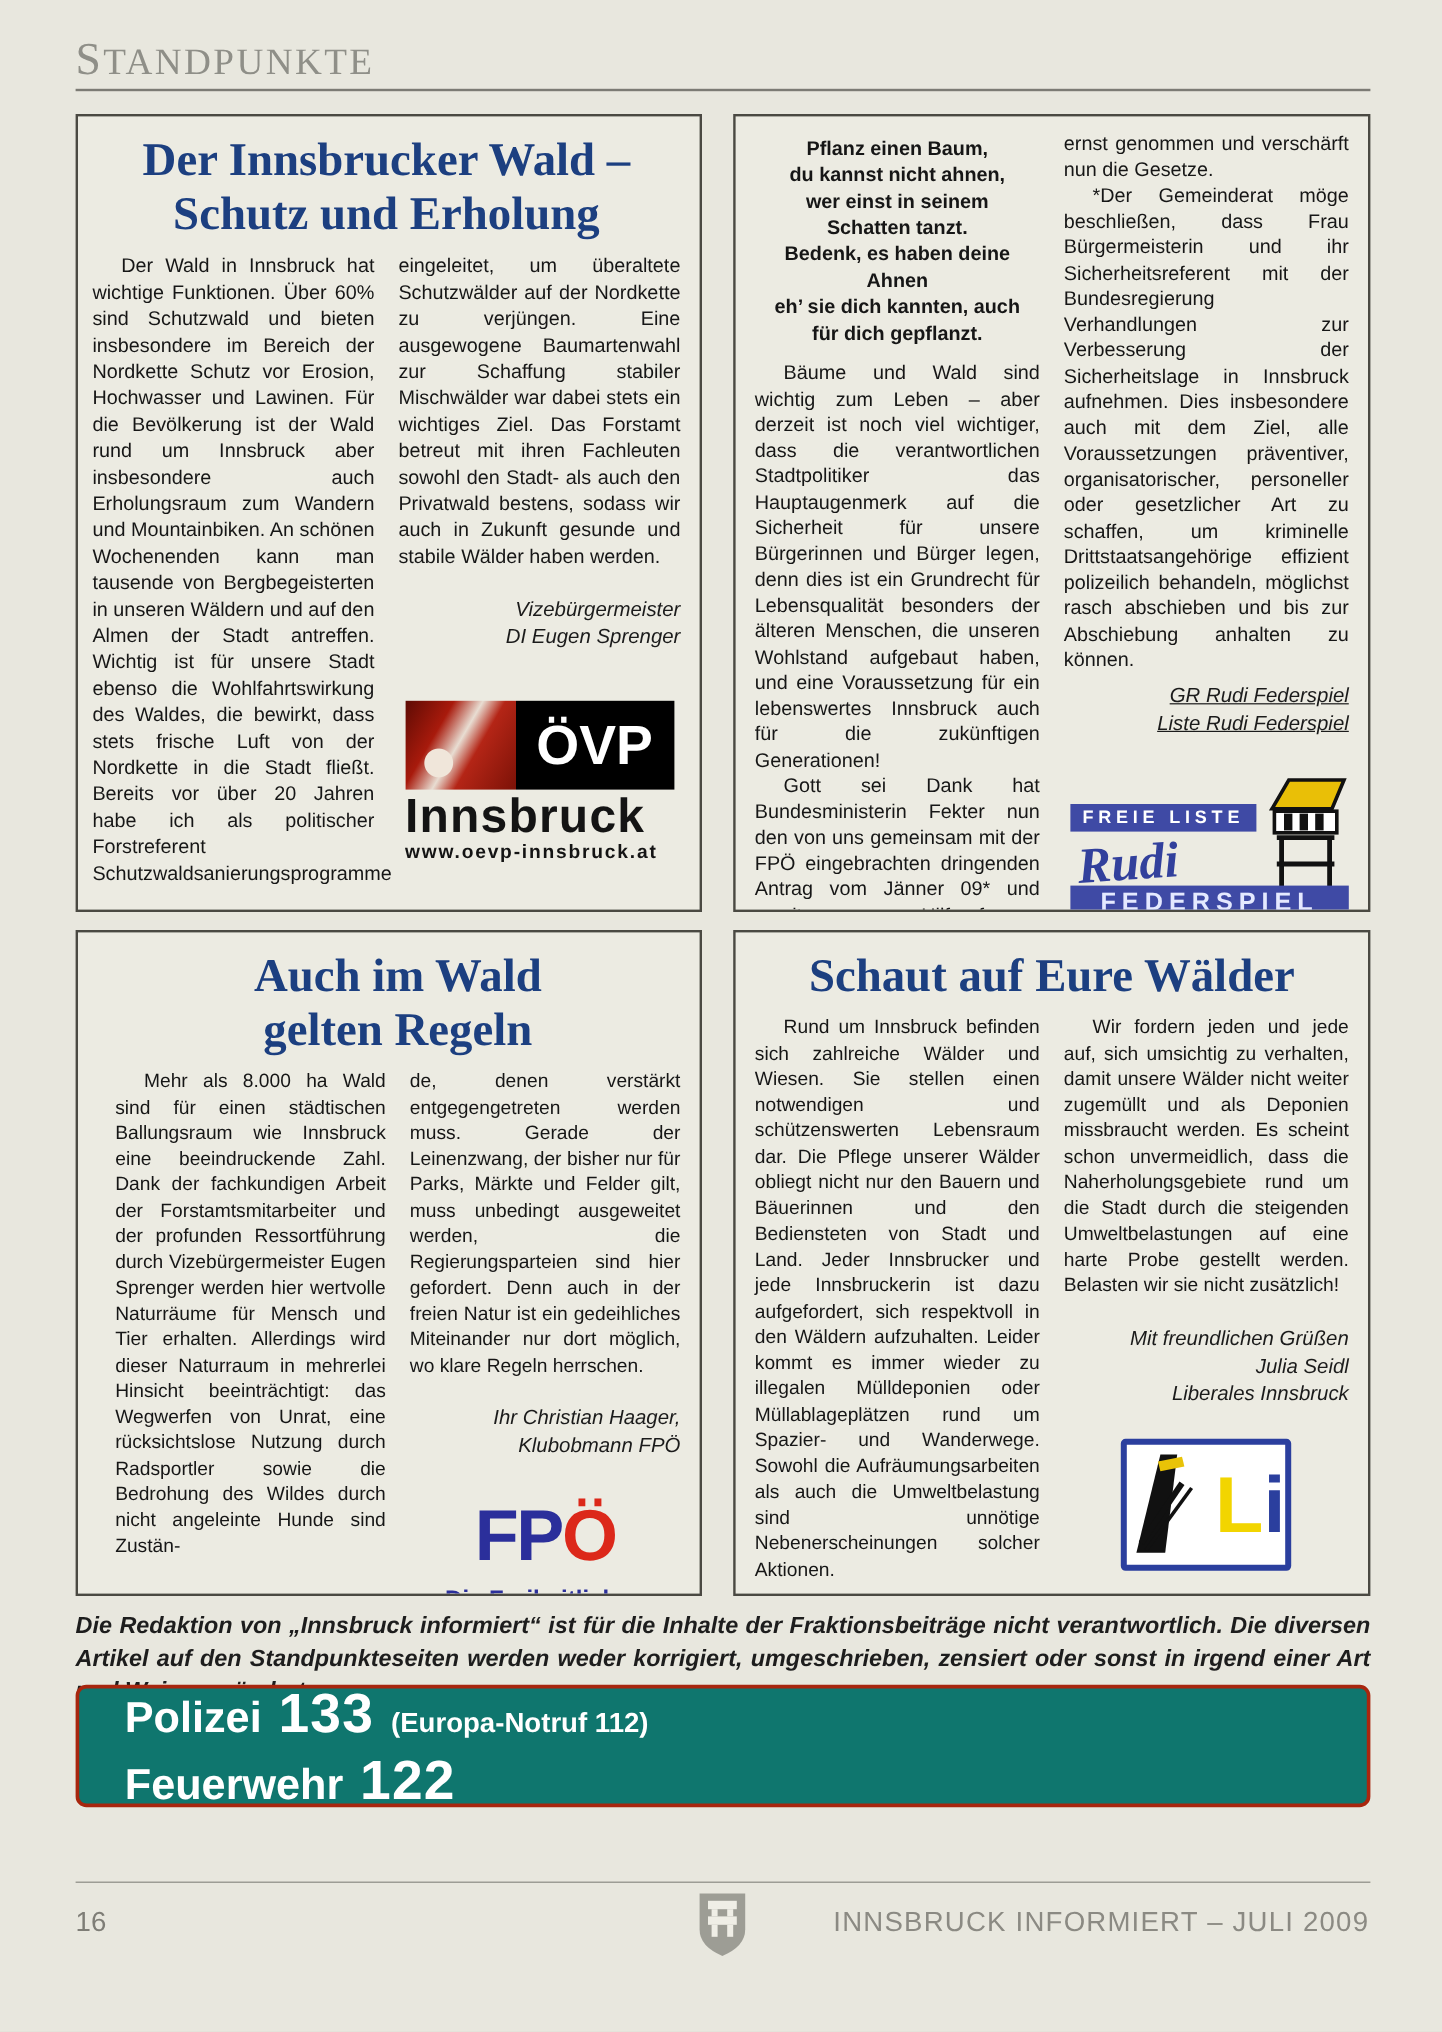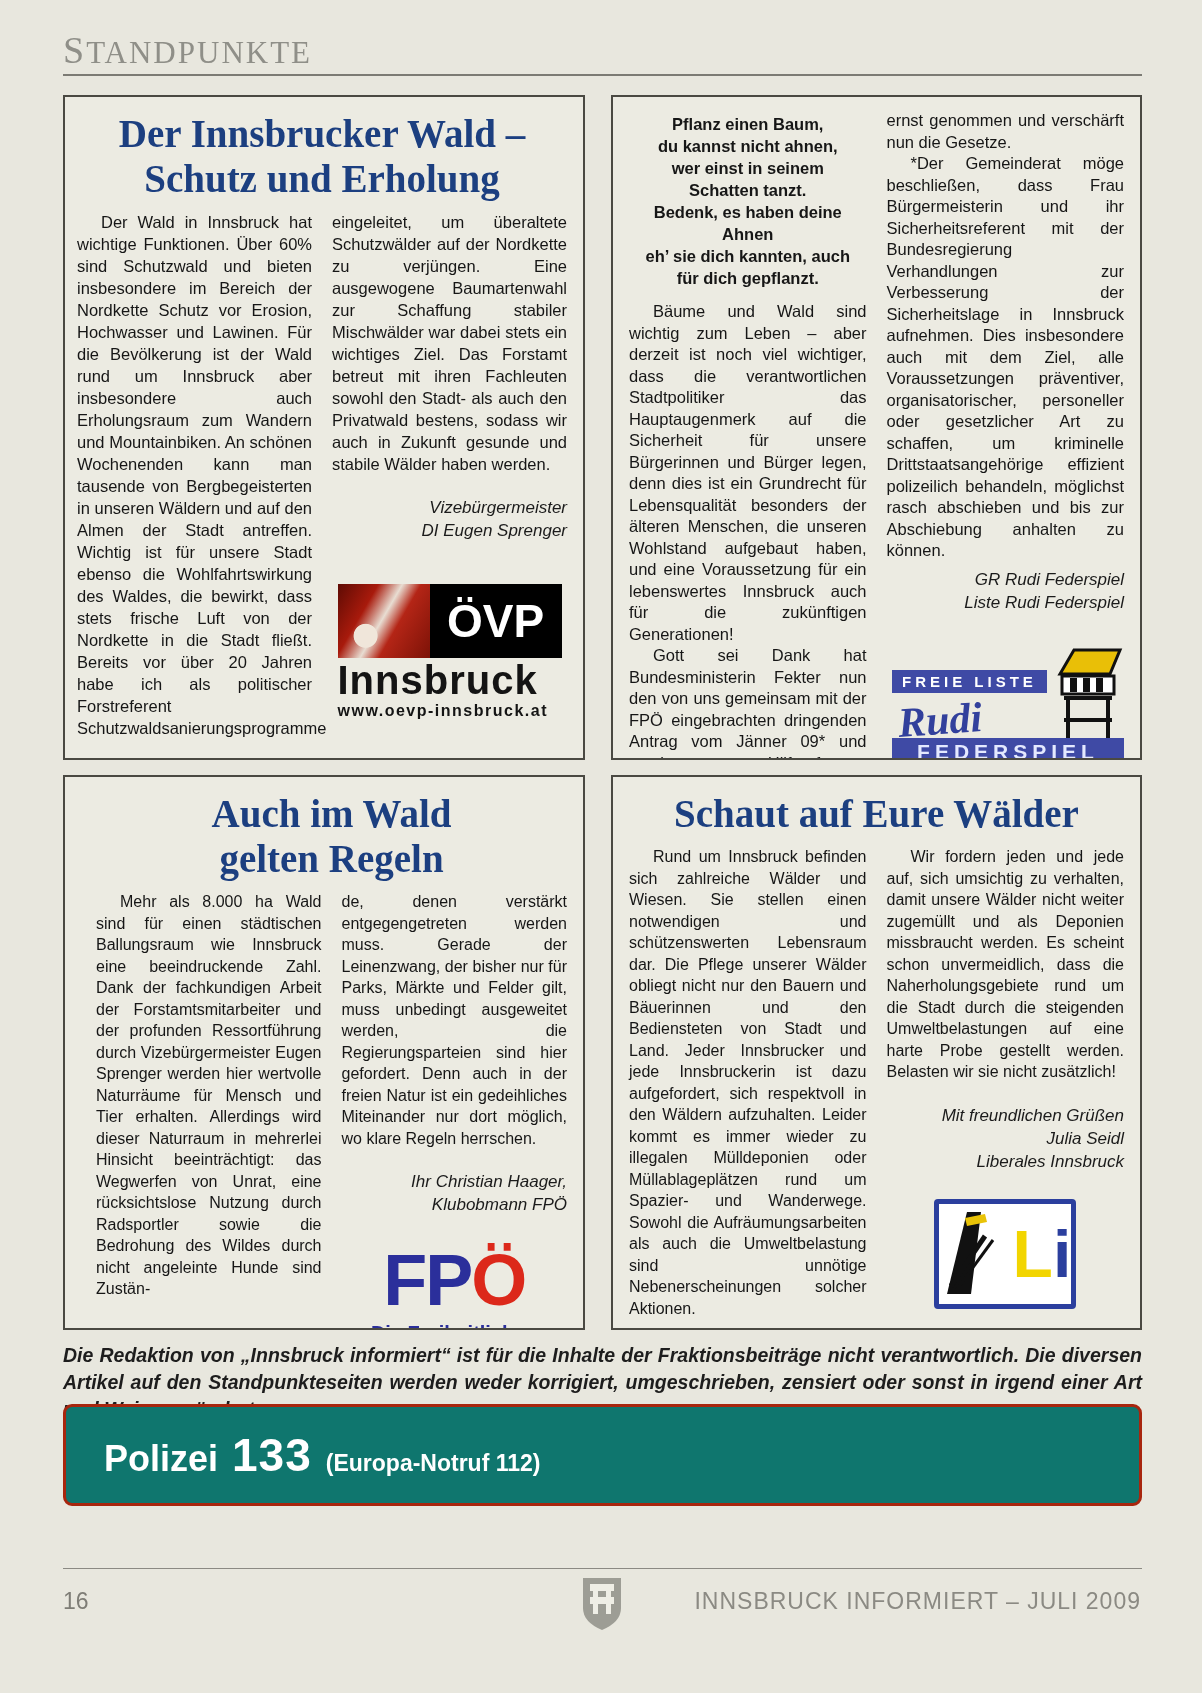--- a/index.html
+++ b/index.html
@@ -42,21 +42,21 @@
   .fed-freie{position:absolute;left:0;top:22px;background:#3f4aa5;color:#fff;
     font-weight:bold;font-size:15px;letter-spacing:4px;padding:3px 10px;}
   .fed-script{position:absolute;left:6px;top:48px;font-family:"Liberation Serif",serif;
     font-style:italic;font-weight:bold;font-size:42px;color:#32409c;transform:rotate(-4deg);}
   .fed-roof{position:absolute;right:0;top:0;}
   .fed-bar{position:absolute;left:0;bottom:0;width:100%;background:#3f4aa5;color:#e4e9ff;
     font-weight:bold;font-size:21px;letter-spacing:5px;text-align:center;padding:2px 0;}
 
   
   .fpo-logo{margin:24px auto 0 auto;text-align:center;width:210px;}
-  .fpo-word{font-weight:bold;font-size:72px;line-height:80px;letter-spacing:-2px;}
+  .fpo-word{font-weight:bold;font-size:60px;line-height:80px;letter-spacing:-2px;}
   .fpo-fp{color:#2b2f9b;}
   .fpo-oe{color:#dc281a;}
   .fpo-sub{font-weight:bold;font-size:20px;color:#2b2f9b;margin-top:2px;}
 
   
   .li-logo{margin:26px auto 0 auto;width:132px;height:100px;background:#fff;
     border:5px solid #2b3f9e;border-radius:4px;position:relative;overflow:hidden;}
   .li-letters{position:absolute;right:0;top:6px;font-weight:bold;font-size:66px;line-height:88px;}
   .li-l{color:#f2d500;}
   .li-i{color:#2b3f9e;}
@@ -129,21 +129,21 @@
           <div>Ahnen</div>
           <div>eh’ sie dich kannten, auch</div>
           <div>für dich gepflanzt.</div>
         </div>
         <p class="body-text indent" style="line-height:21.5px;">Bäume und Wald sind wichtig zum Leben – aber derzeit ist noch viel wichtiger, dass die verantwortlichen Stadtpolitiker das Hauptaugenmerk auf die Sicherheit für unsere Bürgerinnen und Bürger legen, denn dies ist ein Grundrecht für Lebensqualität besonders der älteren Menschen, die unseren Wohlstand aufgebaut haben, und eine Voraussetzung für ein lebenswertes Innsbruck auch für die zukünftigen Generationen!</p>
         <p class="body-text indent" style="line-height:21.5px;">Gott sei Dank hat Bundesministerin Fekter nun den von uns gemeinsam mit der FPÖ eingebrachten dringenden Antrag vom Jänner 09* und somit unseren Hilferuf aus Innsbruck</p>
       </div>
       <div class="col">
         <p class="body-text">ernst genommen und verschärft nun die Gesetze.</p>
         <p class="body-text indent" style="line-height:21.5px;">*Der Gemeinderat möge beschließen, dass Frau Bürgermeisterin und ihr Sicherheitsreferent mit der Bundesregierung Verhandlungen zur Verbesserung der Sicherheitslage in Innsbruck aufnehmen. Dies insbesondere auch mit dem Ziel, alle Voraussetzungen präventiver, organisatorischer, personeller oder gesetzlicher Art zu schaffen, um kriminelle Drittstaatsangehörige effizient polizeilich behandeln, möglichst rasch abschieben und bis zur Abschiebung anhalten zu können.</p>
-        <div class="signature" style="margin-top:6px;">
+        <div class="signature" style="margin-top:6px;text-decoration:underline;">
           <div>GR Rudi Federspiel</div>
           <div>Liste Rudi Federspiel</div>
         </div>
         <div class="fed-logo">
           <svg class="fed-roof" width="78" height="96" viewBox="0 0 78 96">
             <polygon points="14,26 64,26 74,2 28,2" fill="#e9bf07" stroke="#111" stroke-width="3"></polygon>
             <rect x="16" y="28" width="52" height="18" fill="#fff" stroke="#111" stroke-width="3"></rect>
             <rect x="24" y="30" width="7" height="14" fill="#111"></rect>
             <rect x="37" y="30" width="7" height="14" fill="#111"></rect>
             <rect x="50" y="30" width="7" height="14" fill="#111"></rect>
@@ -215,20 +215,24 @@
 
   <div class="disclaimer">Die Redaktion von „Innsbruck informiert“ ist für die Inhalte der Fraktionsbeiträge nicht verantwortlich. Die diversen Artikel auf den Standpunkteseiten werden weder korrigiert, umgeschrieben, zensiert oder sonst in irgend einer Art und Weise verändert.</div>
 
   <div class="banner">
     <div class="banner-col left">
       <div class="banner-line">
         <span class="banner-label">Polizei</span>
         <span class="banner-number">133</span>
         <span class="banner-suffix">(Europa-Notruf 112)</span>
       </div>
+      <div class="banner-line">
+        <span class="banner-label">Feuerwehr</span>
+        <span class="banner-number">122</span>
+      </div>
     </div>
   </div>
 
   <div class="footer-rule"></div>
   <div class="footer-page">16</div>
   <svg class="footer-crest" width="42" height="56" viewBox="0 0 42 56">
     <path d="M2,2 h38 v30 q0,14 -19,22 q-19,-8 -19,-22 Z" fill="#9d9d95"></path>
     <rect x="9" y="8" width="24" height="7" fill="#efeee6"></rect>
     <rect x="9" y="21" width="24" height="7" fill="#efeee6"></rect>
     <rect x="12" y="15" width="5" height="6" fill="#efeee6"></rect>

